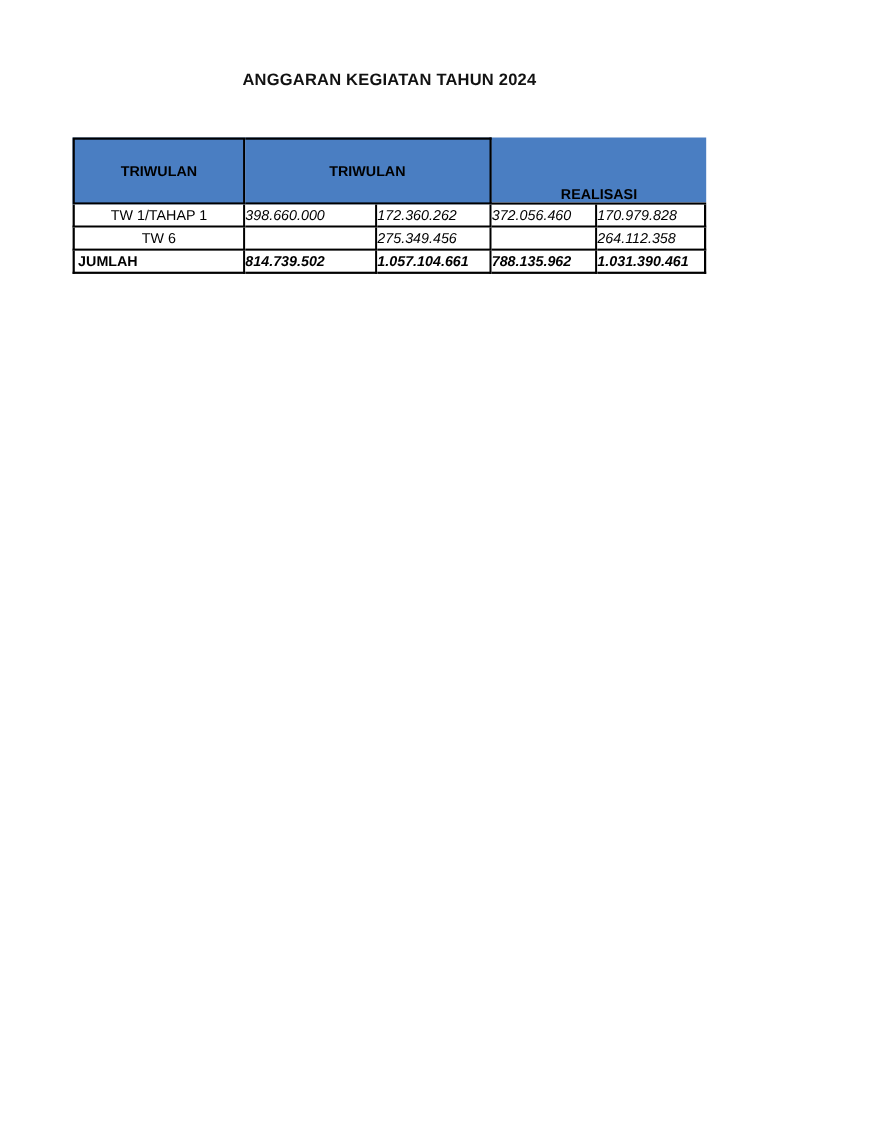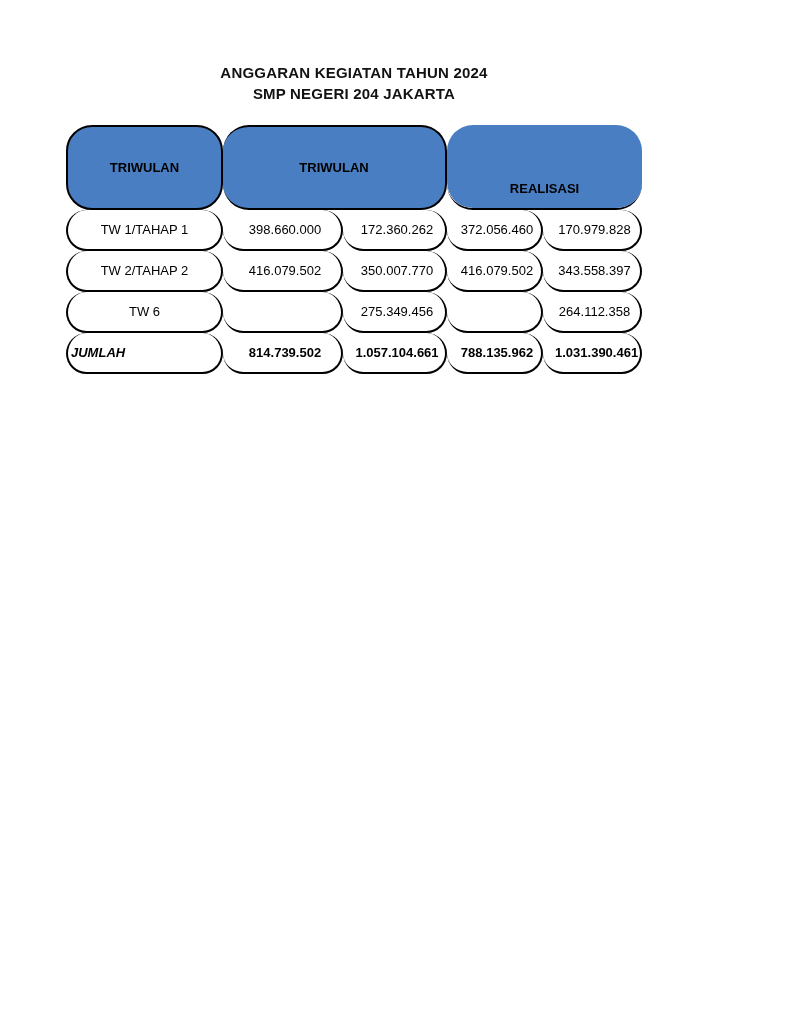--- a/index.html
+++ b/index.html
@@ -1,16 +1,16 @@
 <!DOCTYPE html>
 <html style="--blue: #4a7ec2; --line: #000000;"><head>
 <meta charset="utf-8">
 <style>
   :root { --blue: #4a7ec2; --line: #000000; }
-  * { margin: 0; padding: 0; box-sizing: border-box; border-radius: 26px; }
+  * { margin: 0; padding: 0; box-sizing: border-box; }
   html, body { width: 791px; height: 1024px; }
   body {
     background: #ffffff;
     font-family: "Liberation Sans", "DejaVu Sans", sans-serif;
     color: #000;
     position: relative;
     overflow: hidden;
   }
   .page { position: absolute; inset: 0; }
 
@@ -30,63 +30,62 @@
     left: 66px; top: 125px;
     width: 576px;
     border-collapse: separate;
     border-spacing: 0;
     table-layout: fixed;
   }
   table.budget td {
     border-right: 2px solid var(--line);
     border-bottom: 2px solid var(--line);
     font-size: 13px;
-    padding: 12px;
+    padding: 0;
     overflow: hidden;
     vertical-align: middle;
     background: #fff;
   }
   table.budget tr td:first-child { border-left: 2px solid var(--line); }
   table.budget tr.hrow1 td { border-top: 2px solid var(--line); }
 
   table.budget tr.hrow1 td, table.budget tr.hrow2 td {
     background: var(--blue);
     font-weight: bold;
     text-align: center;
     height: 35px;
   }
-  table.budget tr.drow td { height: 31px; }
+  table.budget tr.drow td { height: 21px; }
   table.budget tr.trow td { height: 21px; font-weight: bold; }
 
   
   td.realisasi-h {
     border-top: none !important;
     border-right: none !important;
     background: transparent !important;
     position: relative;
   }
   td.realisasi-h .bleed {
     position: absolute;
     left: 0; top: -5px; right: -9px; bottom: 0;
     background: var(--blue);
   }
   td.realisasi-h .lbl { position: relative; z-index: 1; display: block; margin-top: 44px; }
 
   .cell-label { text-align: center; }
-  .cell-num   { text-align: center; padding-right: 6px !important; }
-  .cell-total-label { text-align: left; padding-left: 3px !important; font-style: italic; }
+  .cell-num   { text-align: left; padding-right: 6px !important; font-style: italic; }
+  .cell-total-label { text-align: left; padding-left: 3px !important; }
 </style>
 </head>
 <body>
 
 <div class="page">
 
   <div class="titles">
     <div>ANGGARAN KEGIATAN TAHUN 2024</div>
-    <div>SMP NEGERI 204 JAKARTA</div>
   </div>
 
   <table class="budget">
     <colgroup>
       <col style="width:157px">
       <col style="width:120px">
       <col style="width:104px">
       <col style="width:96px">
       <col style="width:99px">
     </colgroup>
@@ -103,27 +102,20 @@
 
 
     <tr class="drow">
       <td class="cell-label">TW 1/TAHAP 1</td>
       <td class="cell-num">398.660.000</td>
       <td class="cell-num">172.360.262</td>
       <td class="cell-num">372.056.460</td>
       <td class="cell-num">170.979.828</td>
     </tr>
 
-    <tr class="drow">
-      <td class="cell-label">TW 2/TAHAP 2</td>
-      <td class="cell-num">416.079.502</td>
-      <td class="cell-num">350.007.770</td>
-      <td class="cell-num">416.079.502</td>
-      <td class="cell-num">343.558.397</td>
-    </tr>
 
 
     <tr class="drow">
       <td class="cell-label">TW 6</td>
       <td class="cell-num"></td>
       <td class="cell-num">275.349.456</td>
       <td class="cell-num"></td>
       <td class="cell-num">264.112.358</td>
     </tr>
 

